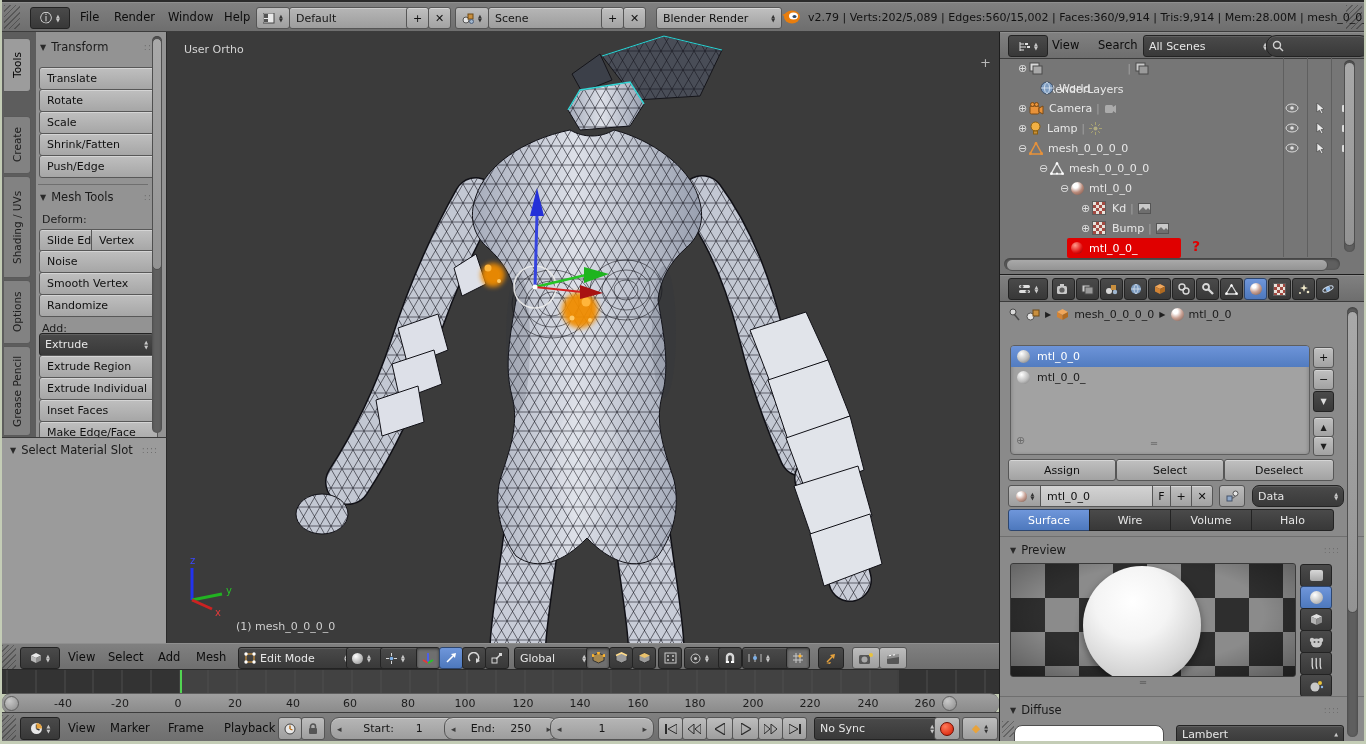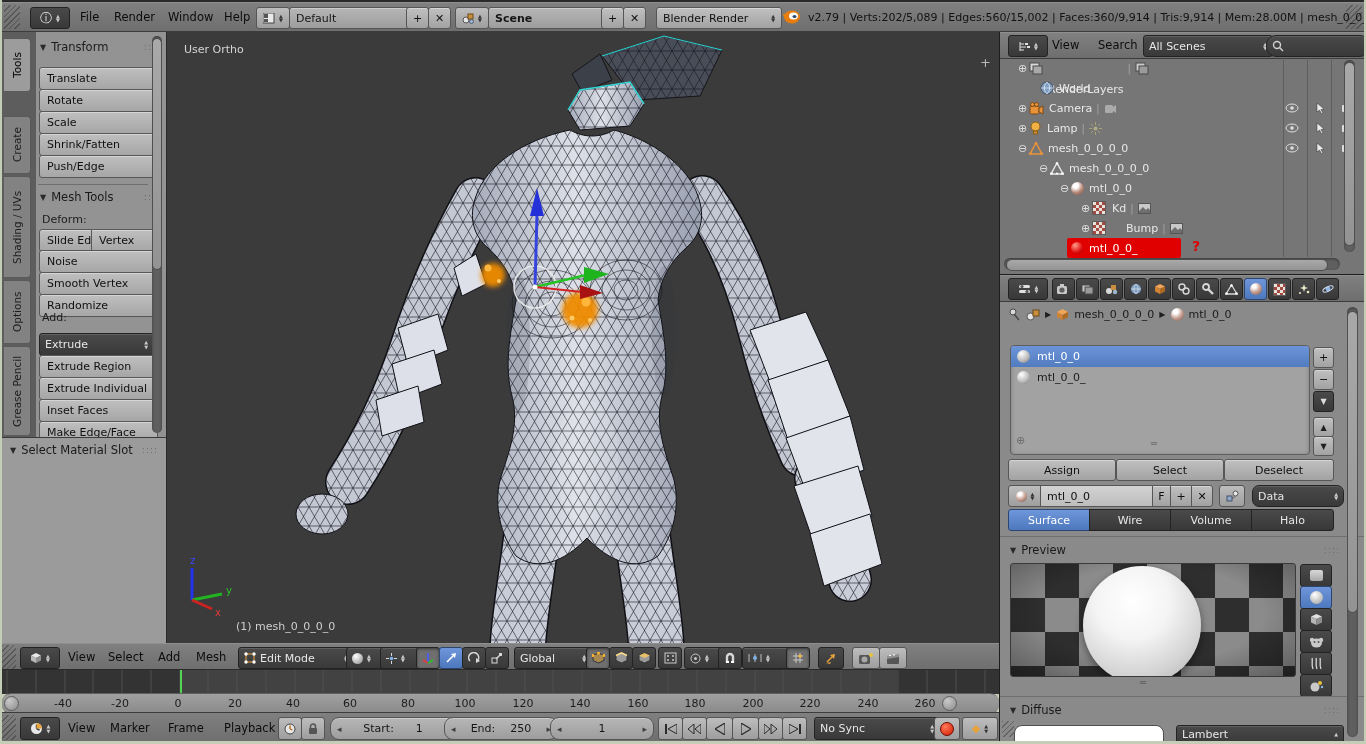--- a/index.html
+++ b/index.html
@@ -87,21 +87,21 @@
   <div class="abs btn" style="left:426px;top:4px;width:21px;height:20px;">✕</div>
 
   <div class="abs ibl" style="left:453px;top:4px;width:32px;height:20px;">
     <svg width="12" height="11">
         <circle cx="4" cy="7" r="3" fill="#e6e6e6" stroke="#555"></circle>
         <rect x="6" y="1" width="5" height="5" fill="#c98f3e" stroke="#6e4a16"></rect>
         <circle cx="9.5" cy="8.5" r="2" fill="#9fb6cf" stroke="#50607a"></circle>
       </svg>
     <span class="spin" style="color:#333;">▲<br>▼</span>
   </div>
-  <div class="abs field" style="left:486px;top:4px;width:112px;height:20px;border-radius:3px;font-weight:bold;">
+  <div class="abs field" style="left:486px;top:4px;width:112px;height:20px;border-radius:3px;">
     <span class="nw">Scene</span>
   </div>
   <div class="abs btn" style="left:599px;top:4px;width:21px;height:20px;">+</div>
   <div class="abs btn" style="left:621px;top:4px;width:21px;height:20px;">✕</div>
 
   <div class="abs btn" style="left:654px;top:4px;width:112px;height:20px;justify-content:space-between;padding:0 6px;">
     <span class="nw">Blender Render</span>
     <span class="spin" style="color:#333;">▲<br>▼</span>
   </div>
 
@@ -256,21 +256,21 @@
     <span class="tri-d">▼</span>
     <span>Mesh Tools</span>
       <span class="dots">::::</span>
   </div>
   <span class="abs nw" style="left:40px;top:181px;color:#1c1c1c;">Deform:</span>
   <div class="tsbtn" style="top:197px;width:50px;border-radius:3px 0 0 3px;">Slide Ed</div>
   <div class="tsbtn" style="top:197px;left:89px;width:51px;border-radius:0 3px 3px 0;">Vertex</div>
   <div class="tsbtn" style="top:218px;">Noise</div>
   <div class="tsbtn" style="top:240px;">Smooth Vertex</div>
   <div class="tsbtn" style="top:262px;">Randomize</div>
-  <span class="abs nw" style="left:40px;top:279px;color:#1c1c1c;">Add:</span>
+  <span class="abs nw" style="left:40px;top:290px;color:#1c1c1c;">Add:</span>
   <div class="abs dd" style="left:37px;top:301px;width:103px;height:21px;">
     <span class="lbl nw">Extrude</span>
     <span class="spin">▲<br>▼</span>
   </div>
   <div class="tsbtn" style="top:323px;">Extrude Region</div>
   <div class="tsbtn" style="top:345px;">Extrude Individual</div>
   <div class="tsbtn" style="top:367px;">Inset Faces</div>
   <div class="tsbtn" style="top:389px;">Make Edge/Face</div>
 
   <div class="abs sbtrack" style="left:150px;top:4px;width:10px;height:397px;">
@@ -663,21 +663,21 @@
   <span style="margin-left:6px;">Kd</span>
   <span class="osep">|</span>
   <svg width="13" height="11">
       <rect x="0.5" y="0.5" width="12" height="10" fill="#c9c9c9" stroke="#555"></rect>
       <path d="M1,8 L5,4 L8,7 L10,5 L12,7 V10 H1 Z" fill="#6e6e6e"></path>
     </svg>
 </div>
 <div class="orow" style="top:218px;left:1079px;">
   <span class="expander">⊕</span>
   <span class="checker-sm"></span>
-  <span style="margin-left:20px;text-align:center;">Bump</span>
+  <span style="margin-left:6px;text-align:center;">Bump</span>
   <span class="osep">|</span>
   <svg width="13" height="11">
       <rect x="0.5" y="0.5" width="12" height="10" fill="#c9c9c9" stroke="#555"></rect>
       <path d="M1,8 L5,4 L8,7 L10,5 L12,7 V10 H1 Z" fill="#6e6e6e"></path>
     </svg>
 </div>
 <div class="orow" style="top:238px;left:1067px;width:110px;background:#e00000;border-radius:2px;padding-left:4px;">
   <span class="sphere-r"></span>
   <span style="margin-left:6px;color:#fff;">mtl_0_0_</span>
 </div>

